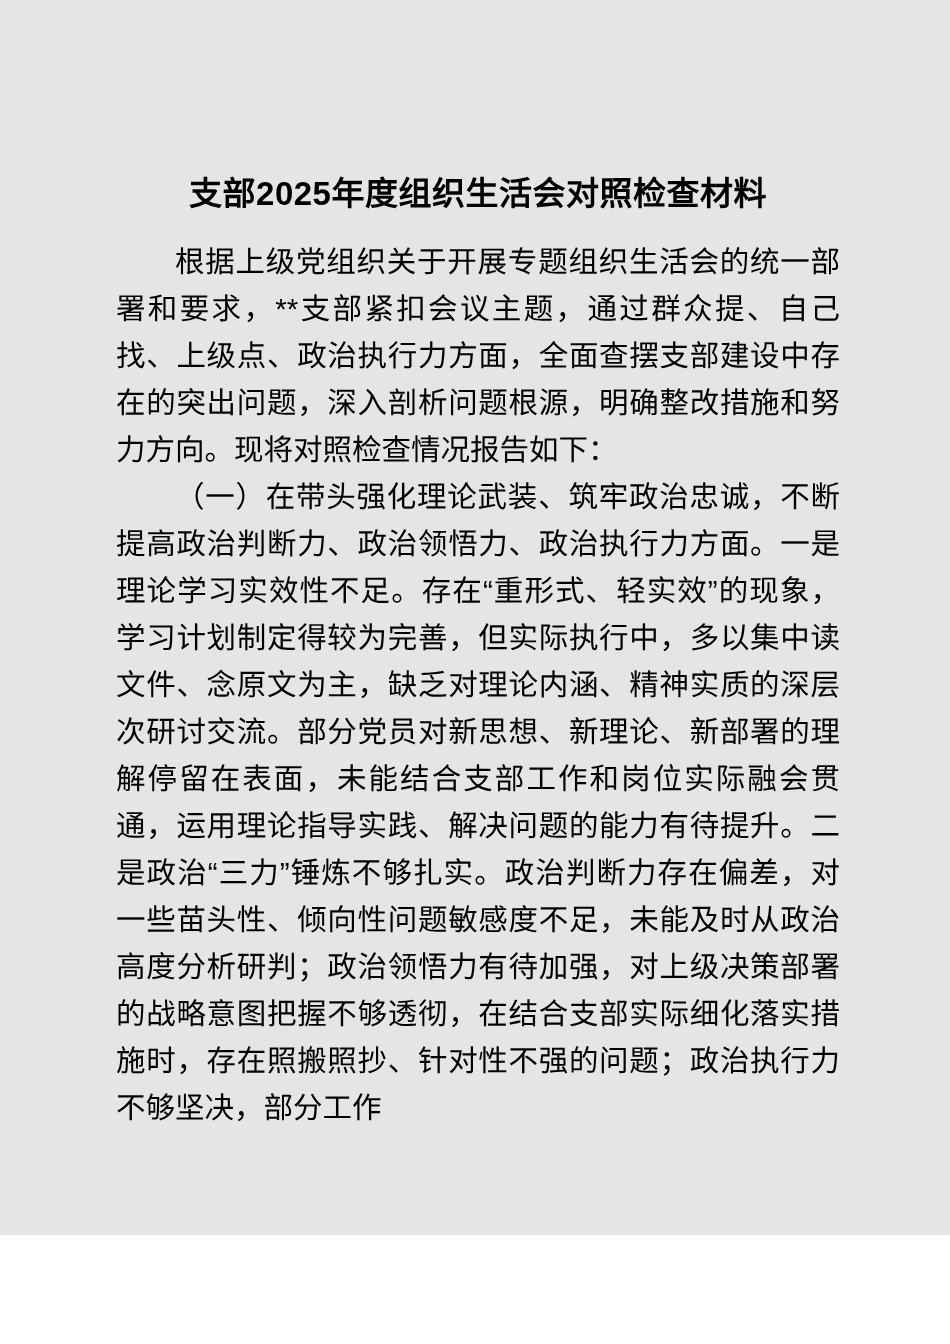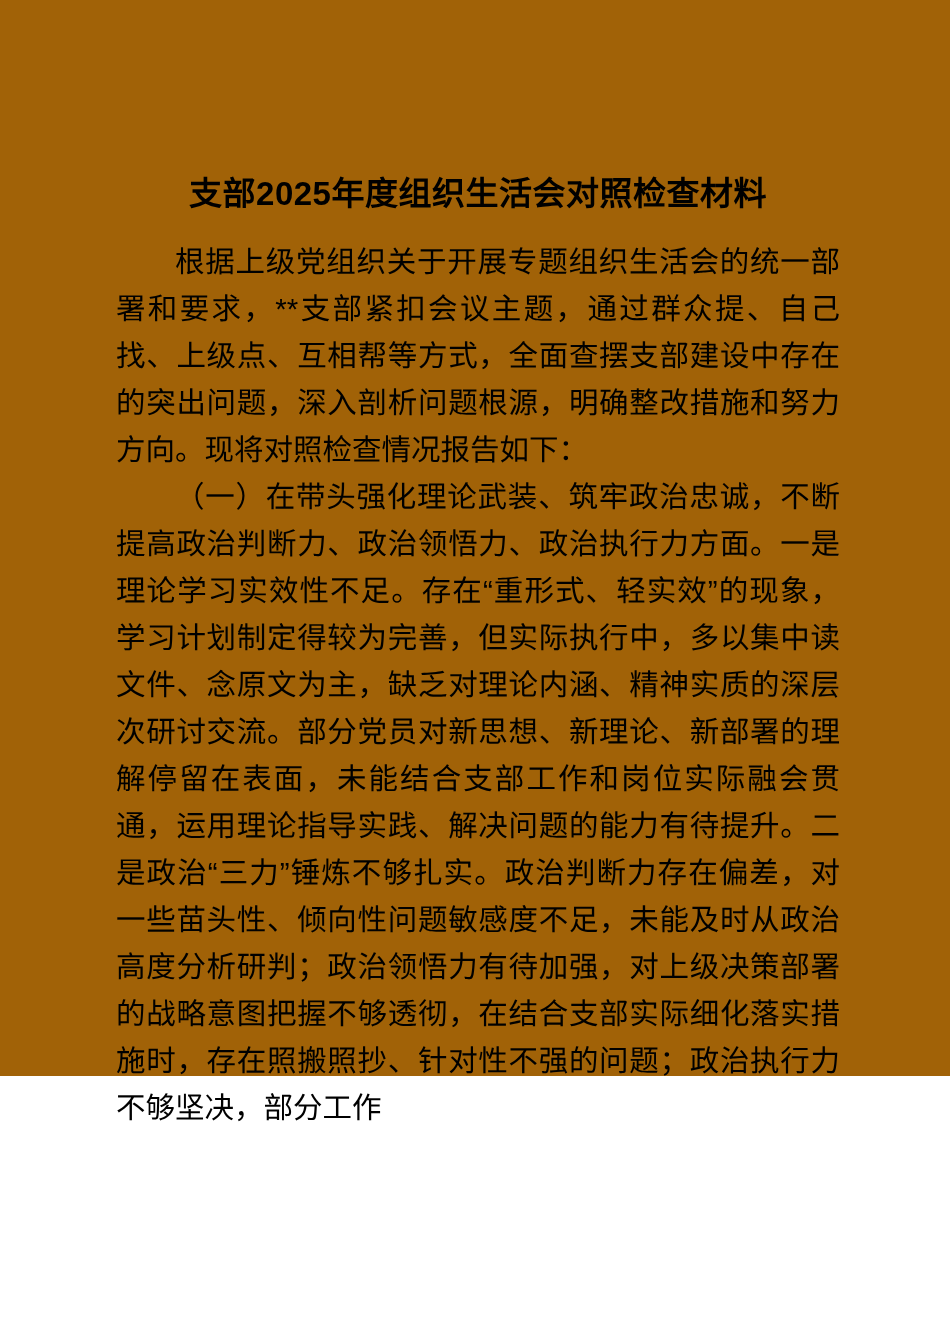--- a/index.html
+++ b/index.html
@@ -13,22 +13,22 @@
     height: 1344px;
     overflow: hidden;
     font-family: "Liberation Sans", "DejaVu Sans", sans-serif;
     color: #000000;
     -webkit-font-smoothing: antialiased;
   }
 
   .page {
     position: relative;
     width: 950px;
-    height: 1076px;
-    background: #a16207;
+    height: 1235px;
+    background: #e5e5e5;
     box-sizing: border-box;
     padding: 0;
   }
 
   .doc-body {
     position: absolute;
     left: 116px;
     top: 168px;
     width: 724px;
   }
@@ -59,19 +59,19 @@
   }
 </style>
 </head>
 <body>
 
 <div class="page">
   <div class="doc-body">
 
     <h1 class="doc-title">支部2025年度组织生活会对照检查材料</h1>
 
-    <p class="para indent">根据上级党组织关于开展专题组织生活会的统一部署和要求，**支部紧扣会议主题，通过群众提、自己找、上级点、互相帮等方式，全面查摆支部建设中存在的突出问题，深入剖析问题根源，明确整改措施和努力方向。现将对照检查情况报告如下：</p>
+    <p class="para indent">根据上级党组织关于开展专题组织生活会的统一部署和要求，**支部紧扣会议主题，通过群众提、自己找、上级点、政治执行力方面，全面查摆支部建设中存在的突出问题，深入剖析问题根源，明确整改措施和努力方向。现将对照检查情况报告如下：</p>
 
 
     <p class="para indent">（一）在带头强化理论武装、筑牢政治忠诚，不断提高政治判断力、政治领悟力、政治执行力方面。一是理论学习实效性不足。存在“重形式、轻实效”的现象，学习计划制定得较为完善，但实际执行中，多以集中读文件、念原文为主，缺乏对理论内涵、精神实质的深层次研讨交流。部分党员对新思想、新理论、新部署的理解停留在表面，未能结合支部工作和岗位实际融会贯通，运用理论指导实践、解决问题的能力有待提升。二是政治“三力”锤炼不够扎实。政治判断力存在偏差，对一些苗头性、倾向性问题敏感度不足，未能及时从政治高度分析研判；政治领悟力有待加强，对上级决策部署的战略意图把握不够透彻，在结合支部实际细化落实措施时，存在照搬照抄、针对性不强的问题；政治执行力不够坚决，部分工作</p>
 
   </div>
 </div>
 
 </body></html>

